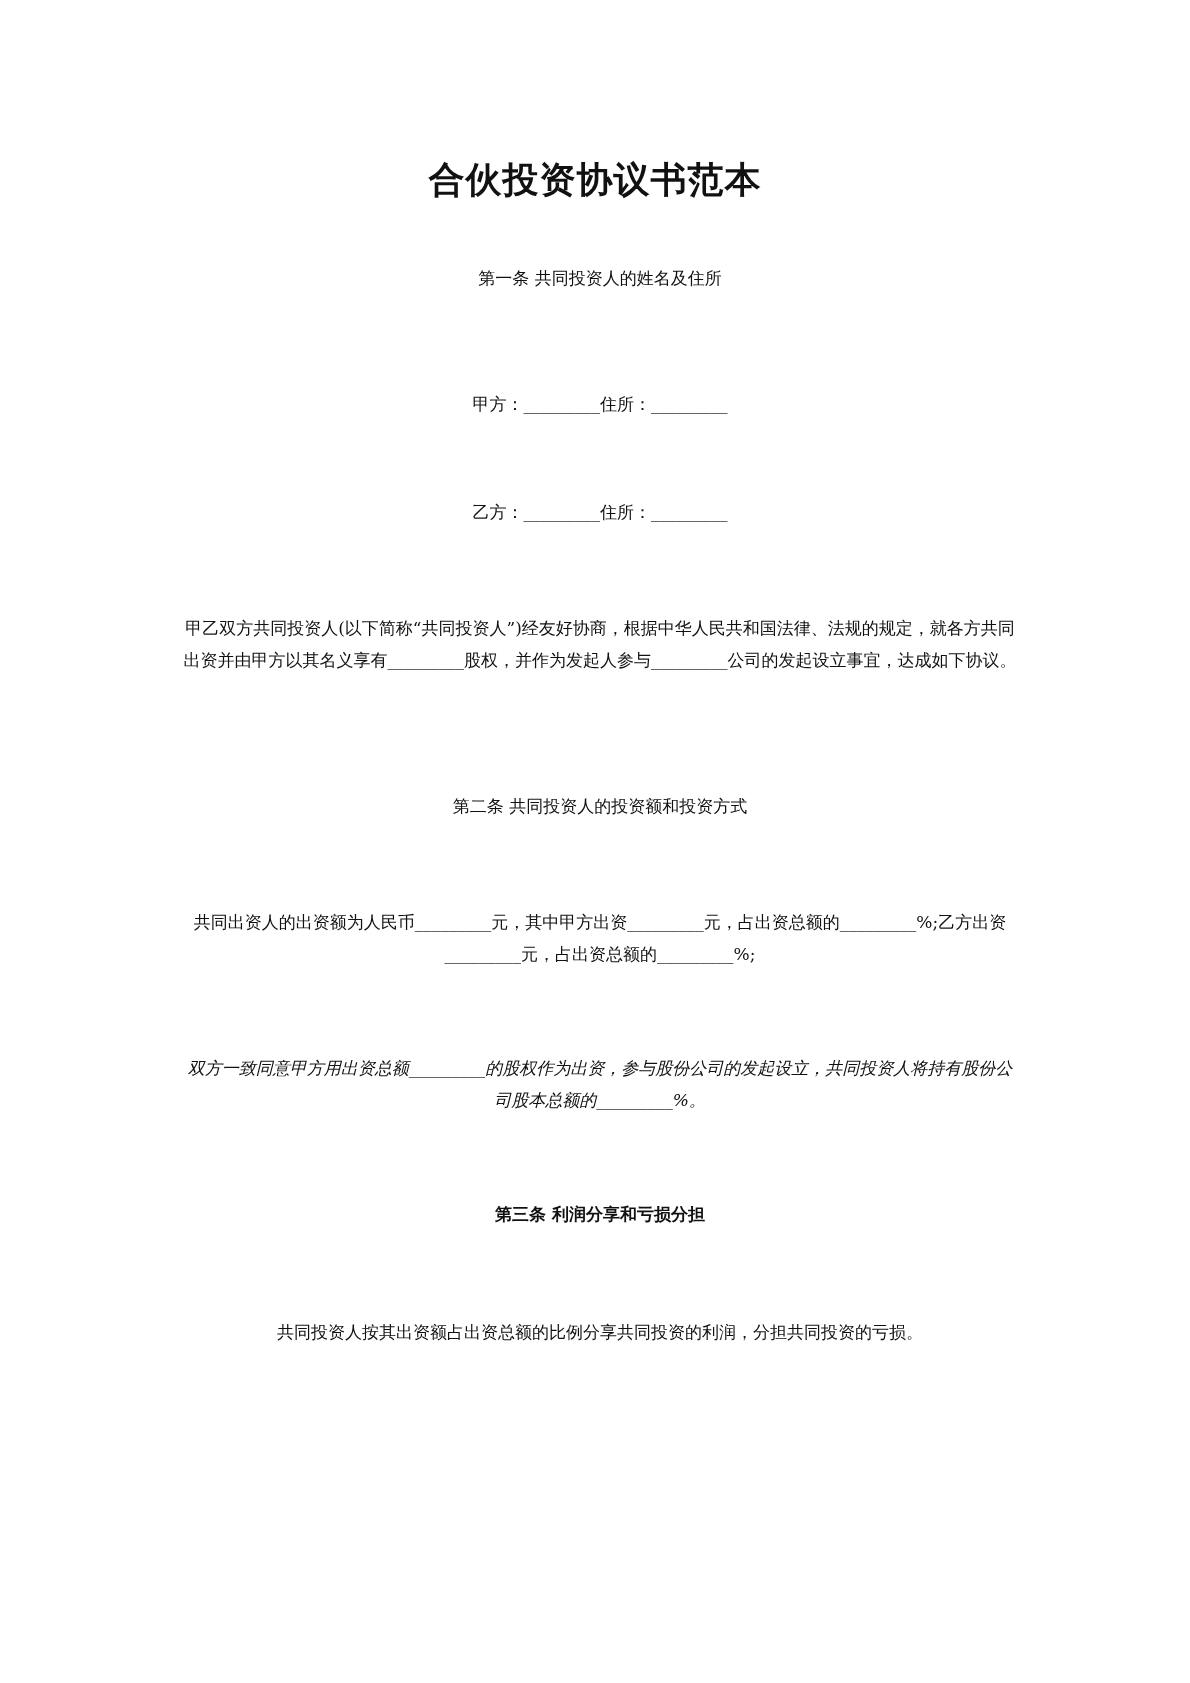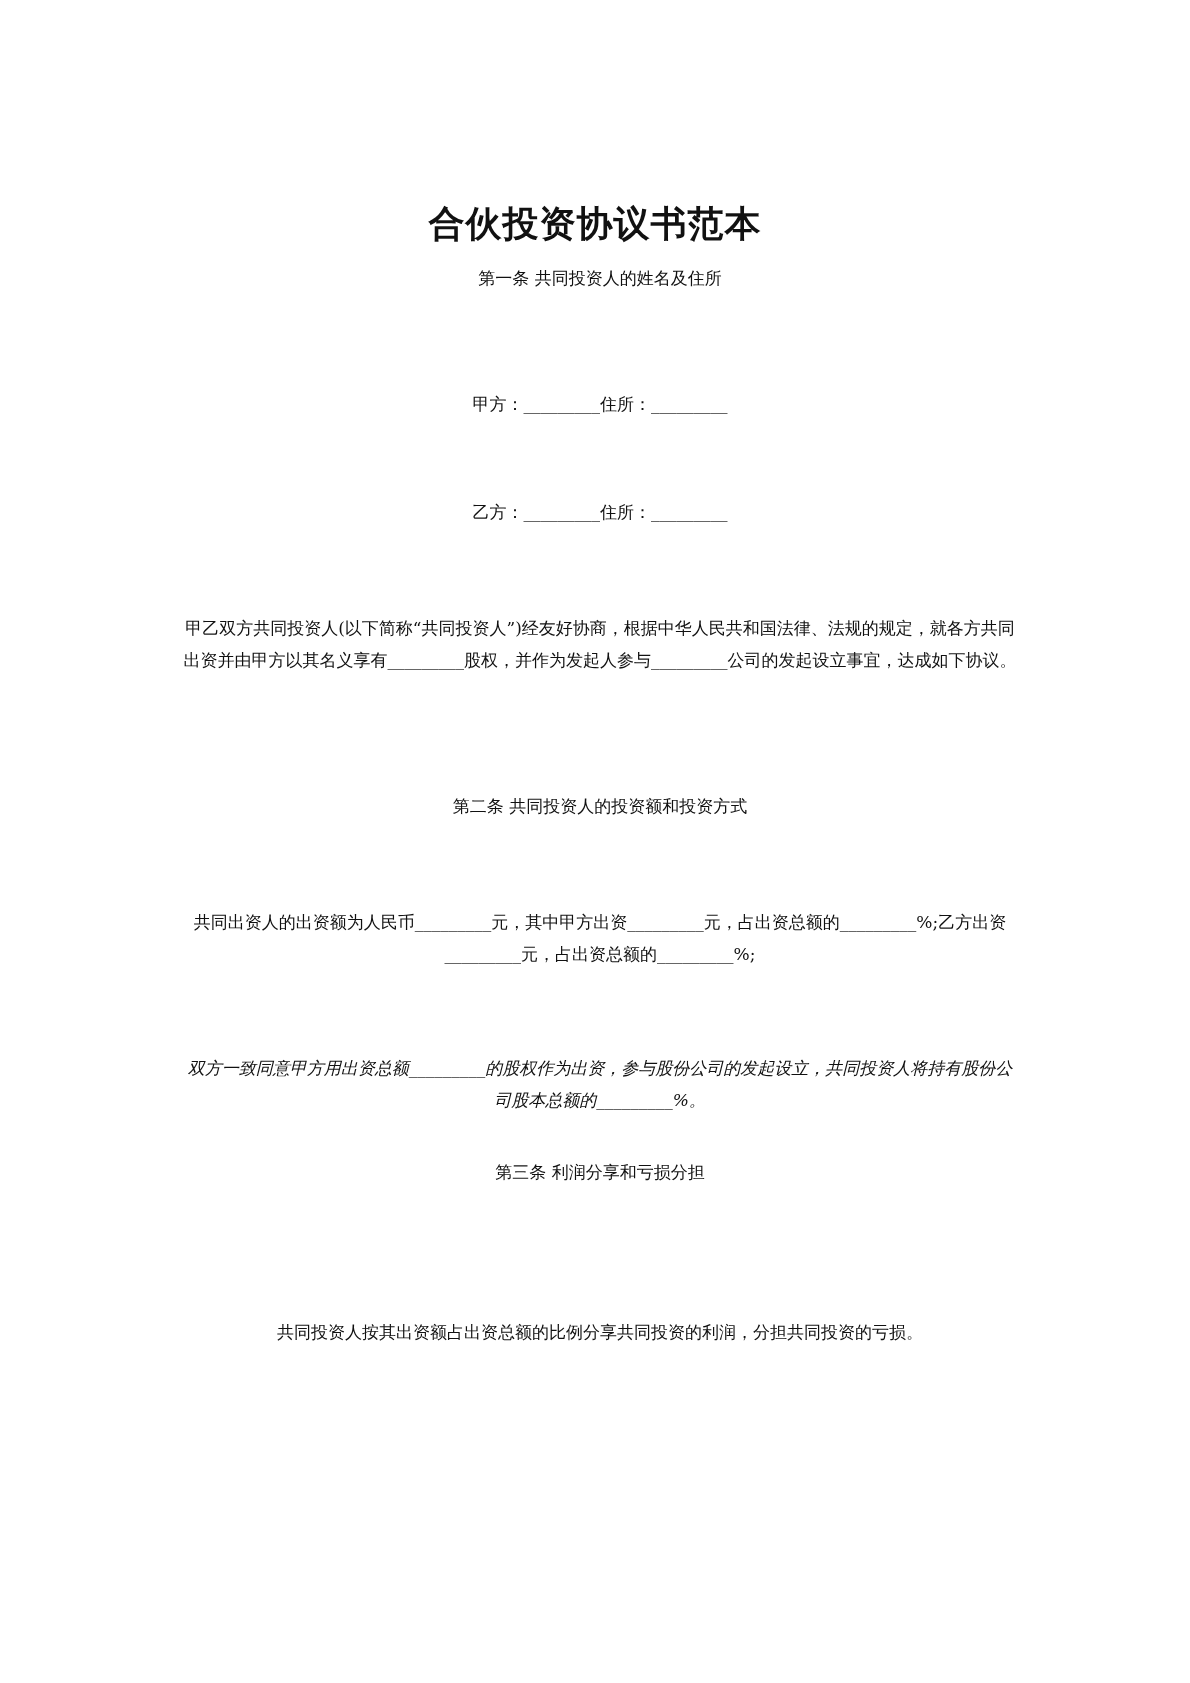--- a/index.html
+++ b/index.html
@@ -1,27 +1,27 @@
 <!DOCTYPE html>
 <html><head>
 <meta charset="utf-8">
 <style>
   html, body { margin: 0; padding: 0; background: #ffffff; }
   body { width: 1190px; height: 1683px; position: relative; overflow: hidden;
          font-family: "DejaVu Serif", "Liberation Serif", serif; color: #111; }
   .title { position: absolute; left: 0; width: 1190px; top: 156px; text-align: center;
-           font-size: 36px; font-weight: bold; letter-spacing: 1px; margin-top: 44px; }
+           font-size: 36px; font-weight: bold; letter-spacing: 1px; }
   .para { position: absolute; left: 180px; width: 840px; font-size: 17px; line-height: 32px; text-align: center; }
 </style>
 </head>
 <body>
 
 <div class="title">合伙投资协议书范本</div>
 
 <div class="para" style="top:262px;">第一条  共同投资人的姓名及住所</div>
 <div class="para" style="top:388px;">甲方：_________住所：_________</div>
 <div class="para" style="top:496px;">乙方：_________住所：_________</div>
 <div class="para" style="top:612px;">甲乙双方共同投资人(以下简称“共同投资人”)经友好协商，根据中华人民共和国法律、法规的规定，就各方共同出资并由甲方以其名义享有_________股权，并作为发起人参与_________公司的发起设立事宜，达成如下协议。</div>
 <div class="para" style="top:790px;">第二条  共同投资人的投资额和投资方式</div>
 <div class="para" style="top:906px;">共同出资人的出资额为人民币_________元，其中甲方出资_________元，占出资总额的_________%;乙方出资_________元，占出资总额的_________%;</div>
 <div class="para" style="top:1052px;font-style:italic;">双方一致同意甲方用出资总额_________的股权作为出资，参与股份公司的发起设立，共同投资人将持有股份公司股本总额的_________%。</div>
-<div class="para" style="top:1156px;">第三条  利润分享和亏损分担</div>
+<div class="para" style="top:1198px;font-weight:bold;">第三条  利润分享和亏损分担</div>
 <div class="para" style="top:1316px;">共同投资人按其出资额占出资总额的比例分享共同投资的利润，分担共同投资的亏损。</div>
 
 </body></html>

